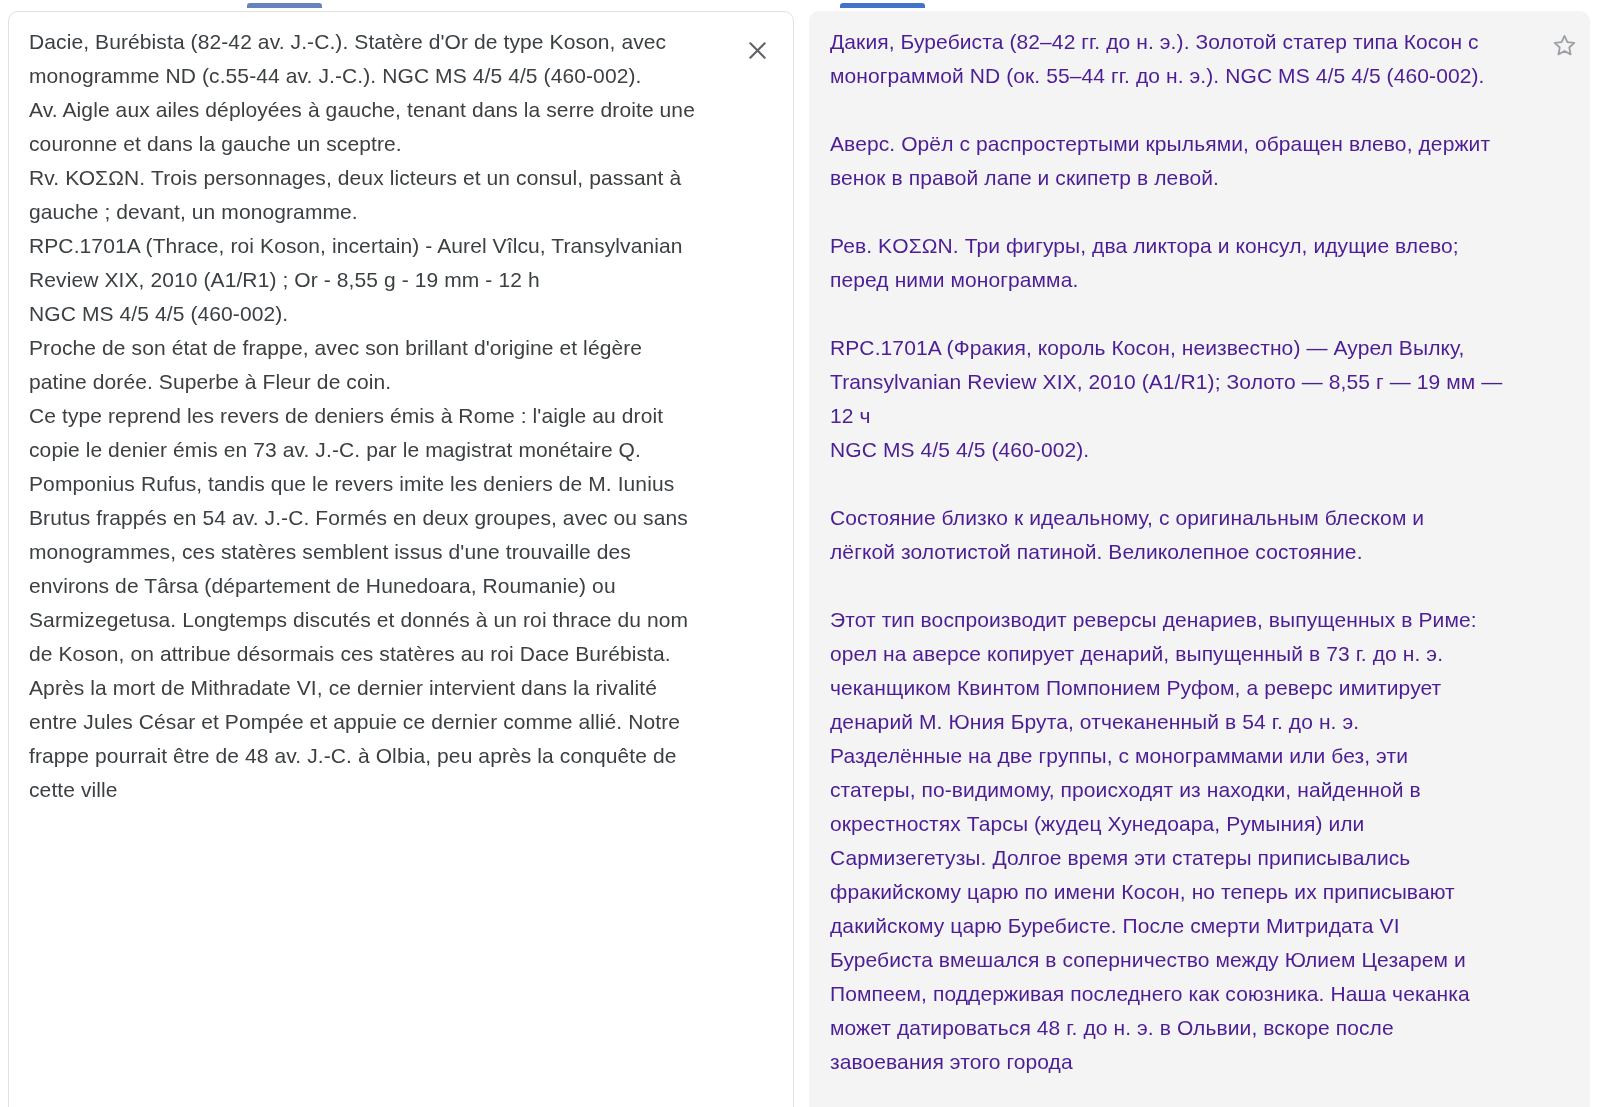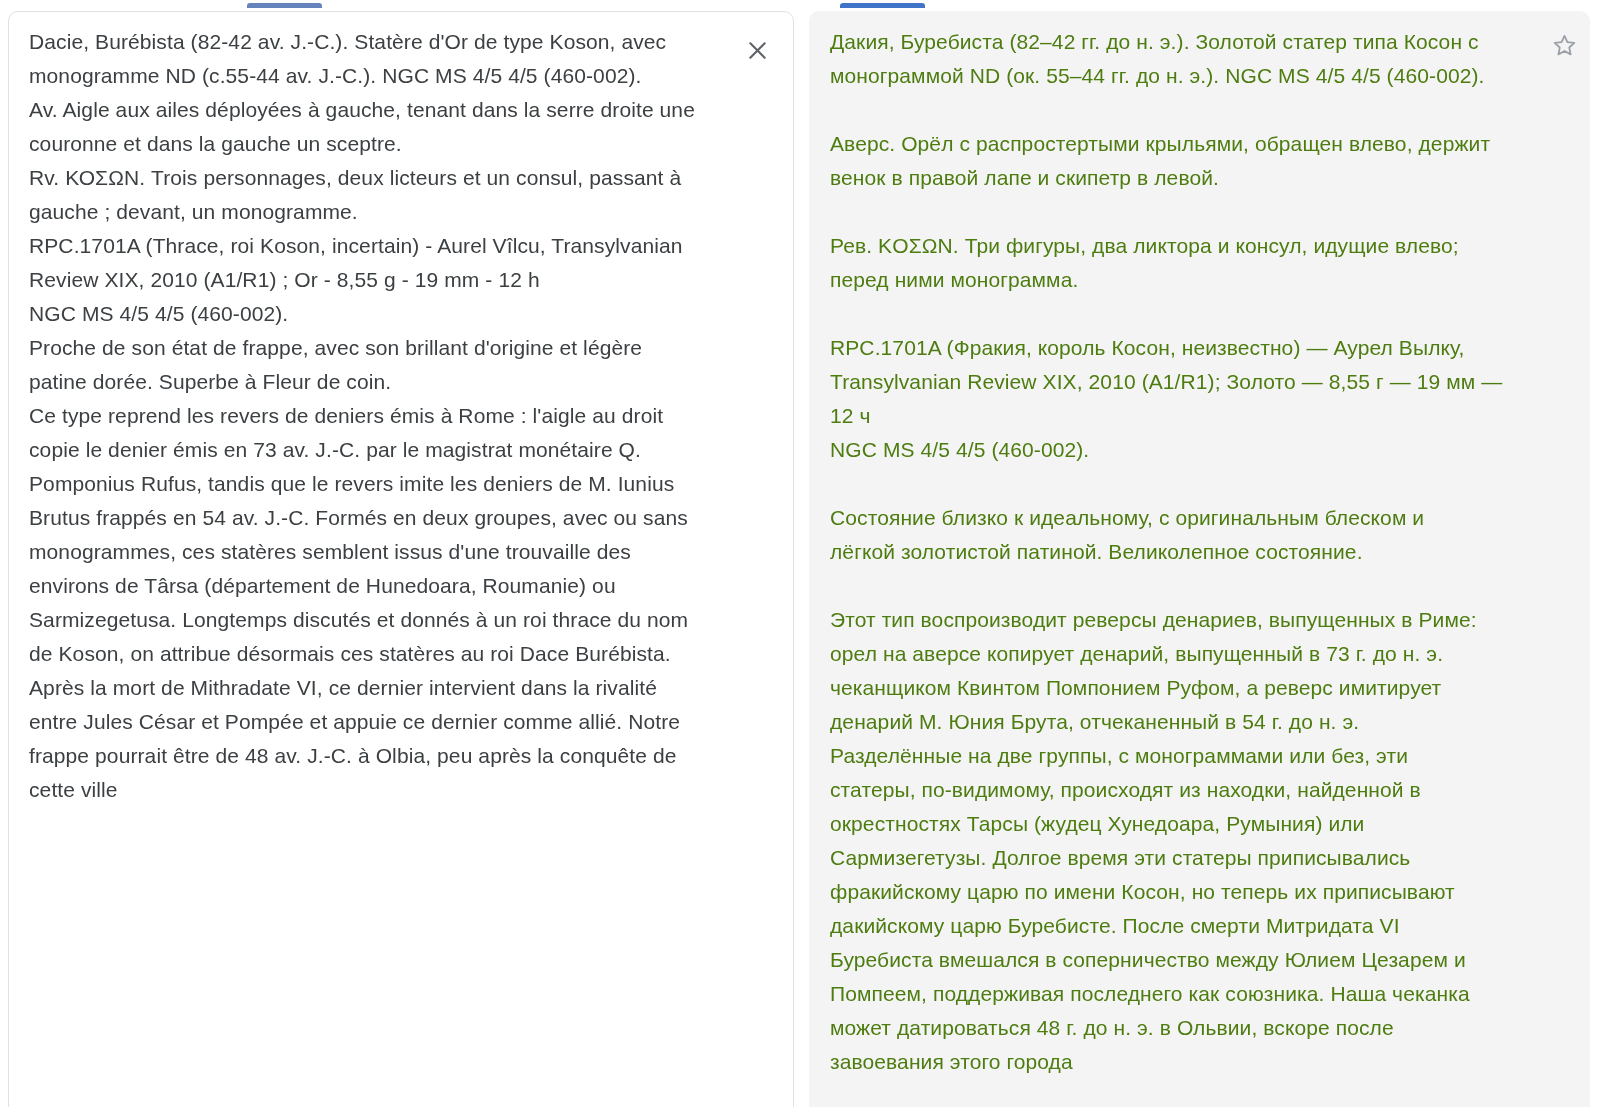--- a/index.html
+++ b/index.html
@@ -101,21 +101,21 @@
 frappe pourrait être de 48 av. J.-C. à Olbia, peu après la conquête de
 cette ville</div>
     <button class="icon-button">
       <svg class="close-glyph" width="23" height="23" viewBox="0 0 24 24">
         <path d="M4.5 4.5 L19.5 19.5 M19.5 4.5 L4.5 19.5" fill="none" stroke-width="2.2" stroke-linecap="round" stroke="#5f6368"></path>
       </svg>
     </button>
   </div>
 
   <div class="card target" style="background-color: rgb(244, 244, 245);">
-    <div class="panel-text" style="color: #4d7c0f;">Дакия, Буребиста (82–42 гг. до н. э.). Золотой статер типа Косон с
+    <div class="panel-text" style="color: #4c1d95;">Дакия, Буребиста (82–42 гг. до н. э.). Золотой статер типа Косон с
 монограммой ND (ок. 55–44 гг. до н. э.). NGC MS 4/5 4/5 (460-002).
 
 Аверс. Орёл с распростертыми крыльями, обращен влево, держит
 венок в правой лапе и скипетр в левой.
 
 Рев. KOΣΩN. Три фигуры, два ликтора и консул, идущие влево;
 перед ними монограмма.
 
 RPC.1701A (Фракия, король Косон, неизвестно) — Аурел Вылку,
 Transylvanian Review XIX, 2010 (A1/R1); Золото — 8,55 г — 19 мм —

